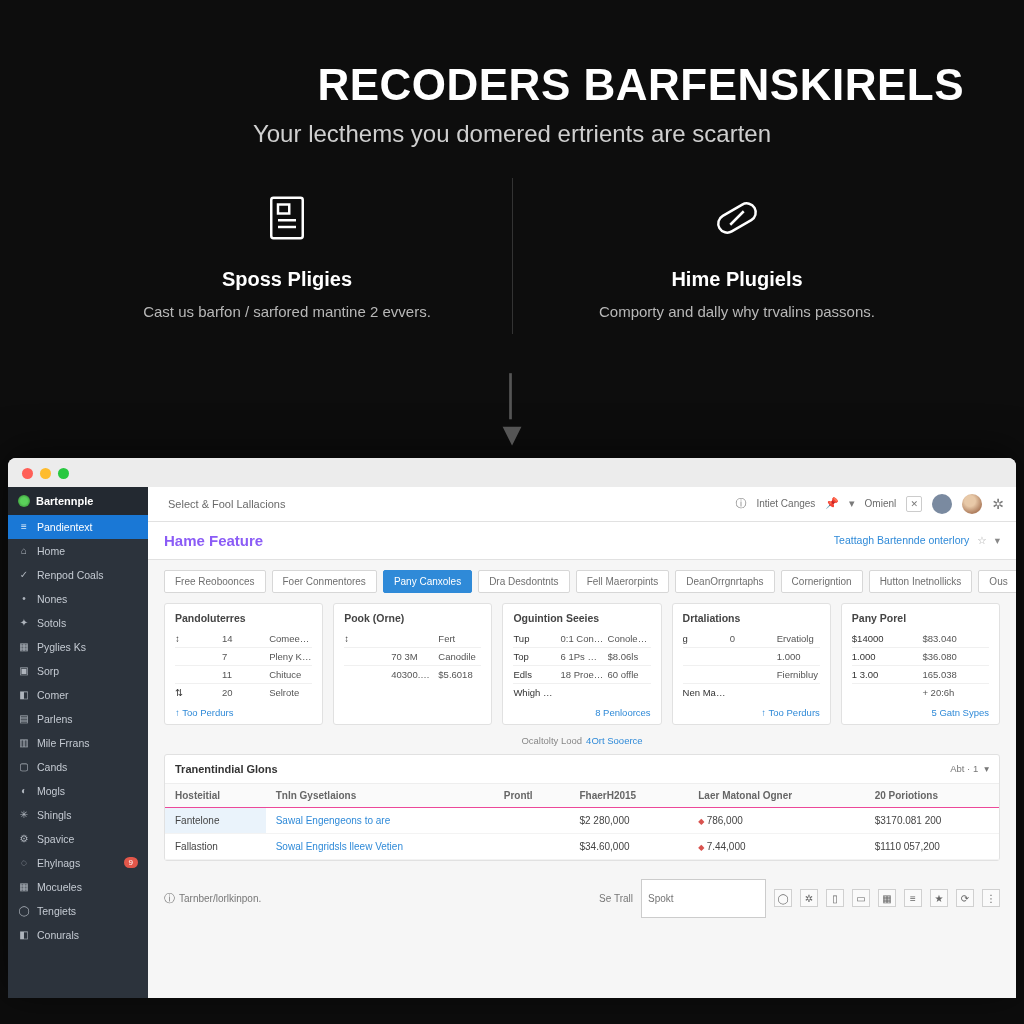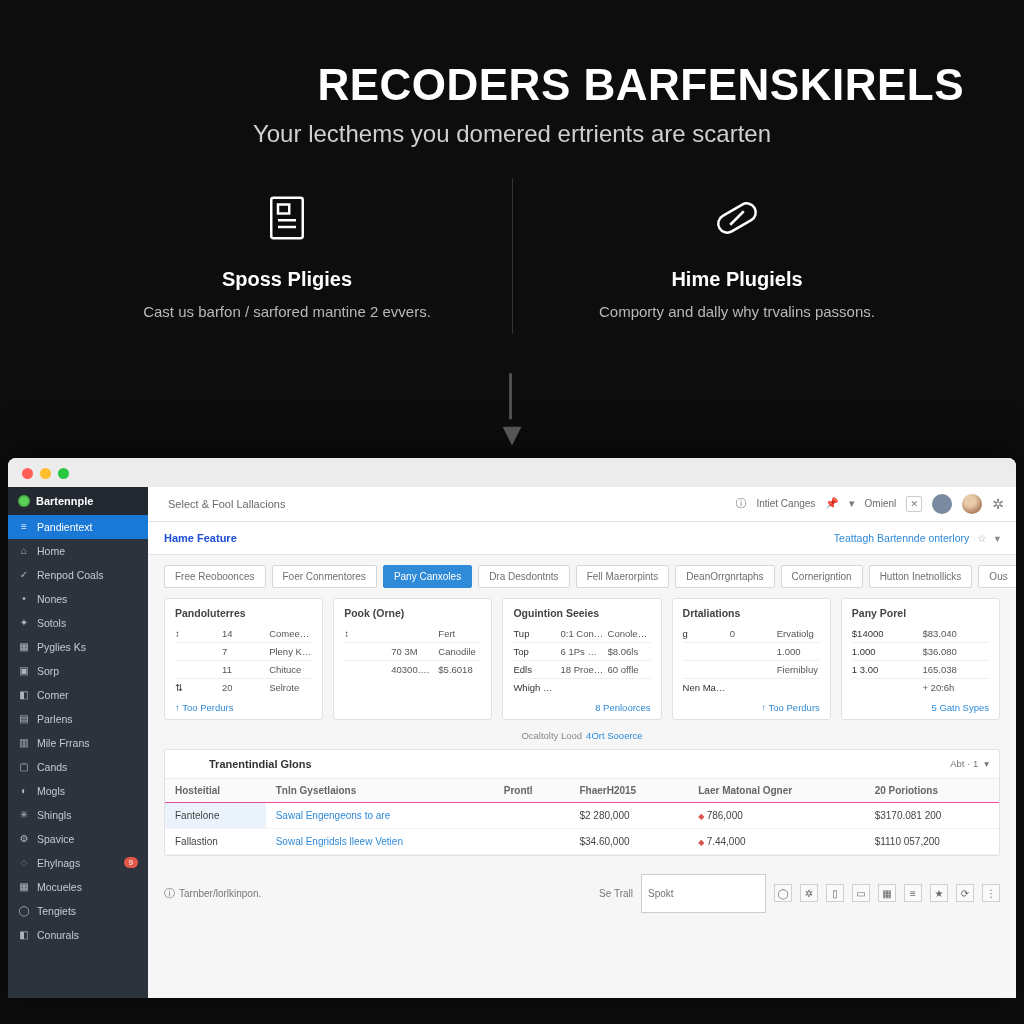--- a/index.html
+++ b/index.html
@@ -44,21 +44,21 @@
 .topbar .crumb { color: #6a6a6a; font-size: 11px; margin-left: 8px; }
 .topbar-right { margin-left: auto; display: flex; align-items: center; gap: 10px; color: #7a7a7a; }
 .topbar-right .link { color: #6a6a6a; font-size: 10px; cursor: pointer; }
 .mini-ico { font-size: 11px; cursor: pointer; }
 .x-btn { width: 16px; height: 16px; border: 1px solid #ccc; border-radius: 2px; display: flex; align-items: center; justify-content: center; font-size: 9px; cursor: pointer; }
 .avatar { width: 20px; height: 20px; border-radius: 50%; background: #7a8aa0; }
 .avatar.photo { background: radial-gradient(circle at 40% 35%, #e8c9a8 30%, #b08060 70%); }
 .gear { font-size: 14px; cursor: pointer; }
 
 .page-head { background: #fff; display: flex; align-items: center; padding: 10px 16px; border-bottom: 1px solid #e1e1e1; }
-.page-head h2 { font-size: 11px; font-weight: 600; color: #1d4ed8; }
+.page-head h2 { font-size: 15px; font-weight: 600; color: #8b5cf6; }
 .page-head .ph-right { margin-left: auto; display: flex; align-items: center; gap: 8px; color: #2f8ad8; font-size: 10.5px; }
 .page-head .star { color: #a8a8a8; cursor: pointer; }
 .page-head .caret { color: #888; cursor: pointer; }
 
 
 .tabs { display: flex; gap: 6px; padding: 10px 16px 0; flex-wrap: nowrap; overflow: hidden; }
 .tab { background: #fff; border: 1px solid #d7d7d7; border-radius: 2px; padding: 5px 10px; font-size: 10px; color: #6f6f6f; cursor: pointer; white-space: nowrap; }
 .tab.active { background: #2f8ad8; border-color: #2f8ad8; color: #fff; }
 
 
@@ -71,21 +71,21 @@
 .mini-row .n { color: #333; }
 .card-foot { font-size: 9.5px; color: #2f8ad8; padding-top: 6px; cursor: pointer; }
 .card-foot.right { text-align: right; }
 
 .loading-line { text-align:center; font-size:9.5px; color:#888; padding-bottom:8px;}
 .loading-line span:last-child { color:#2f8ad8; margin-left:4px;}
 
 
 .panel { background:#fff; border:1px solid #e1e1e1; margin:0 16px 10px; border-radius:3px; }
 .panel-head { display:flex; align-items:center; padding:8px 10px; border-bottom:1px solid #eee;}
-.panel-head h4 { font-size:11px; font-weight:600; color:#333;margin-left:34px;}
+.panel-head h4 { font-size:11px; font-weight:600; color:#333;}
 .panel-head .ph-r { margin-left:auto; display:flex; align-items:center; gap:6px; font-size:9.5px; color:#777;}
 .tbl { width:100%; border-collapse:collapse; font-size:10px;}
 .tbl th { text-align:left; font-weight:600; color:#666; padding:6px 10px; background:#fafafa; border-bottom:1px solid #ec4899;}
 .tbl td { padding:7px 10px; border-bottom:1px solid #f3f3f3; color:#444;}
 .tbl td.link { color:#2f8ad8; }
 .tbl td.pos::before { content:"◆ "; color:#d9534f; font-size:8px;}
 .tbl tr.sel td:first-child { background:#eaf3fb; }
 
 
 .footbar { display:flex; align-items:center; gap:8px; padding:8px 16px; font-size:10px; color:#777; background:#f6f6f6;}

